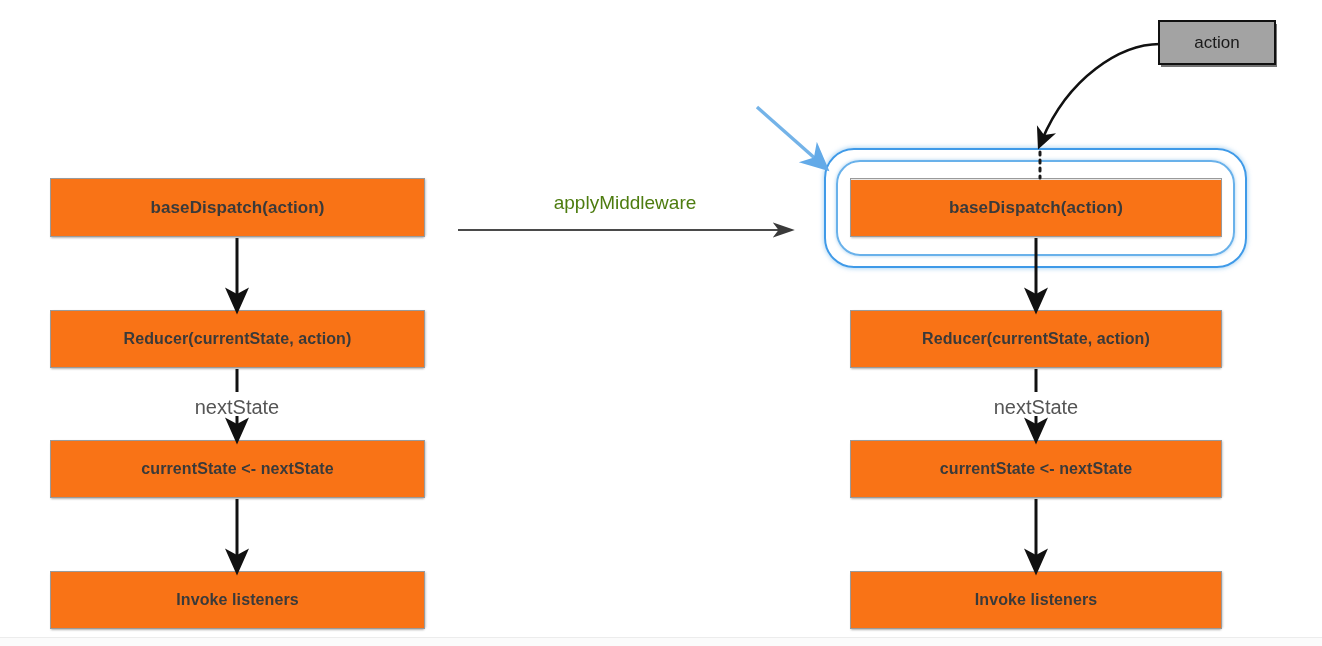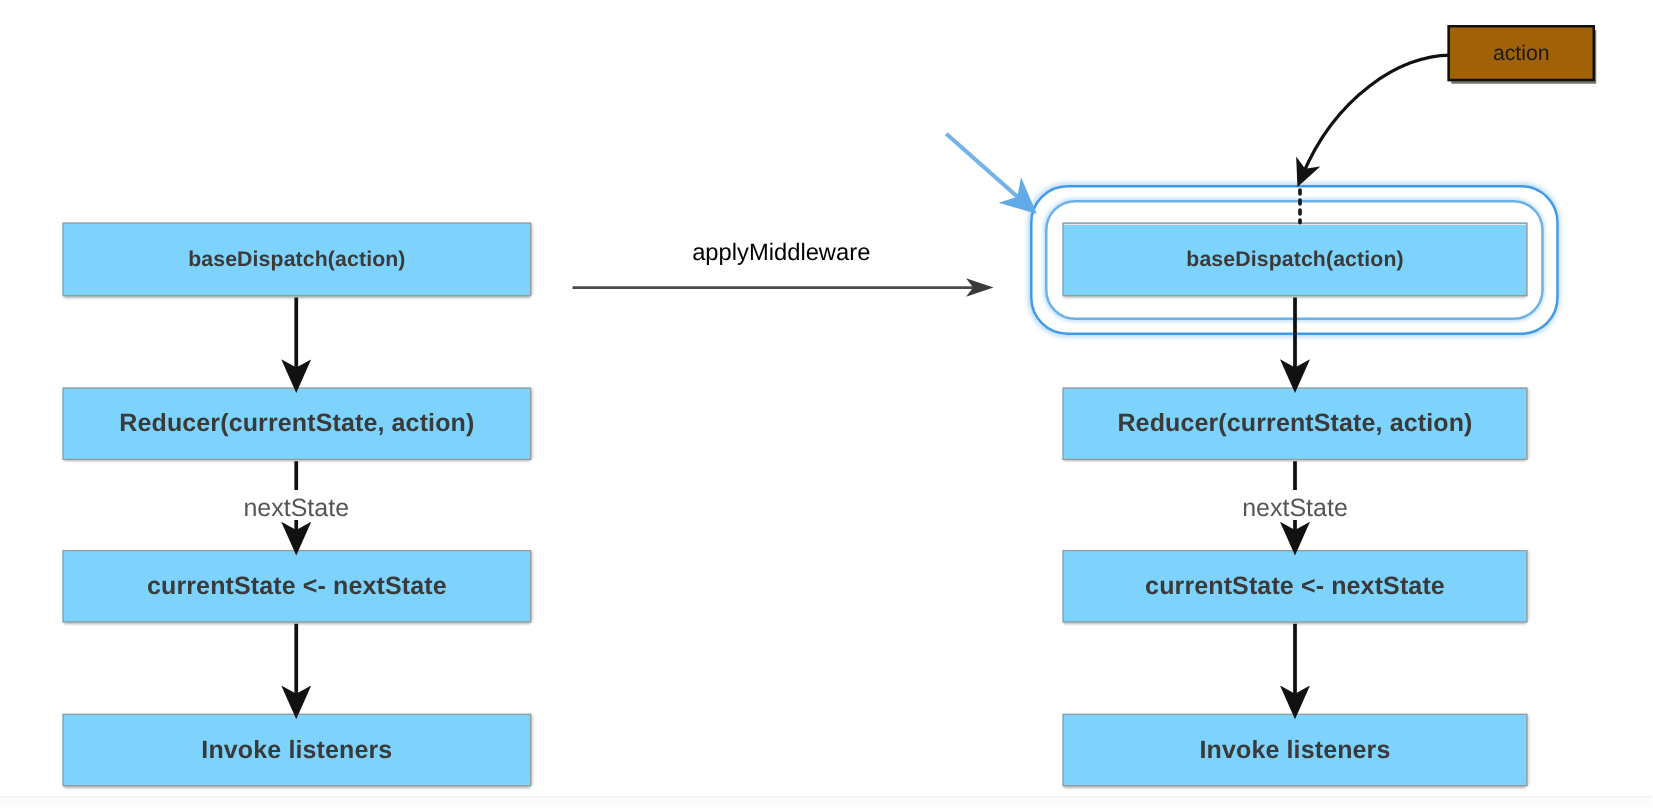--- a/index.html
+++ b/index.html
@@ -14,34 +14,34 @@
     position: relative;
     width: 1322px;
     height: 646px;
     background: #ffffff;
     overflow: hidden;
   }
   
   .pbox {
     position: absolute;
     box-sizing: border-box;
-    background: #7dd3fc;
+    background: #f97316;
     border: 1px solid #9a9a9a;
     box-shadow: 0 2px 2px -1px rgba(0,0,0,0.30),
                 2px 0 2px -1px rgba(0,0,0,0.18);
     display: flex;
     align-items: center;
     justify-content: center;
     color: #3a3a3a;
     font-size: 17px;
     font-weight: bold;
     letter-spacing: 0.1px;
     white-space: nowrap;
   }
-  .pbox.small { font-size: 20px; }
+  .pbox.small { font-size: 16px; }
   .pbox.inner-dispatch {
     border: 1px solid #9a9a9a;
     box-shadow: inset 0 1px 0 #e8e8e8,
                 0 2px 2px -1px rgba(0,0,0,0.25);
   }
   
   .blue-outer {
     position: absolute;
     box-sizing: border-box;
     border: 2.5px solid #3f9ae8;
@@ -70,27 +70,27 @@
   
   .edge-label {
     position: absolute;
     font-size: 20px;
     color: #555555;
     white-space: nowrap;
     text-align: center;
   }
   .edge-label.big {
     font-size: 19px;
-    color: #000000;
+    color: #4d7c0f;
   }
   
   .action-box {
     position: absolute;
     box-sizing: border-box;
-    background: #a16207;
+    background: #a3a3a3;
     border: 2px solid #111111;
     display: flex;
     align-items: center;
     justify-content: center;
     font-size: 17px;
     color: #1a1a1a;
     box-shadow: 2px 3px 0 -1px rgba(0,0,0,0.55);
   }
   
   svg.overlay {

